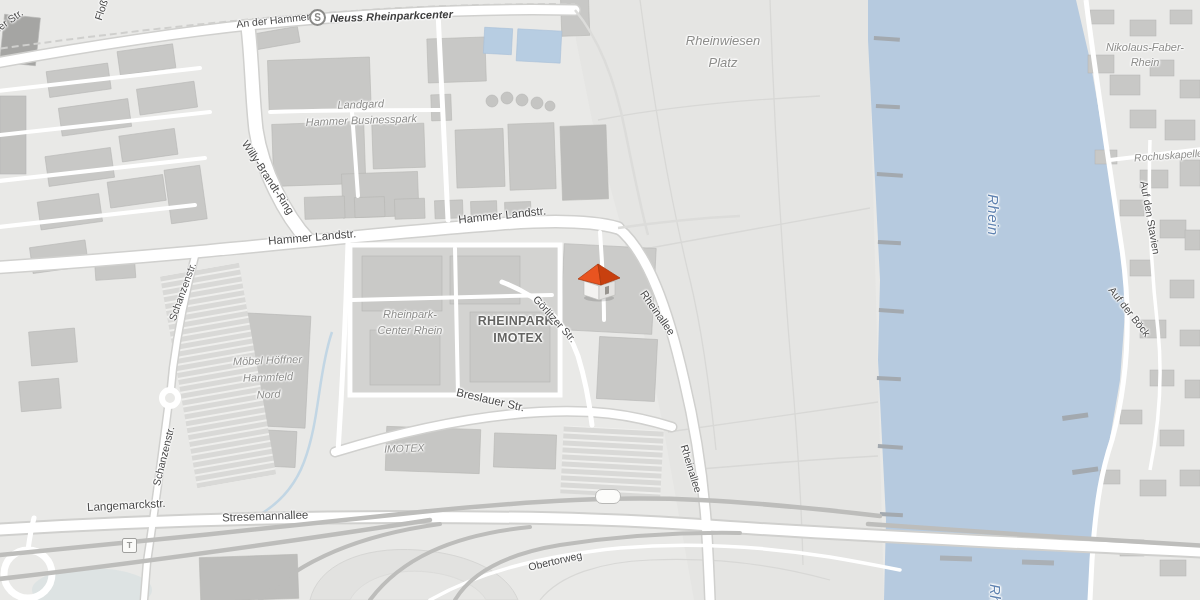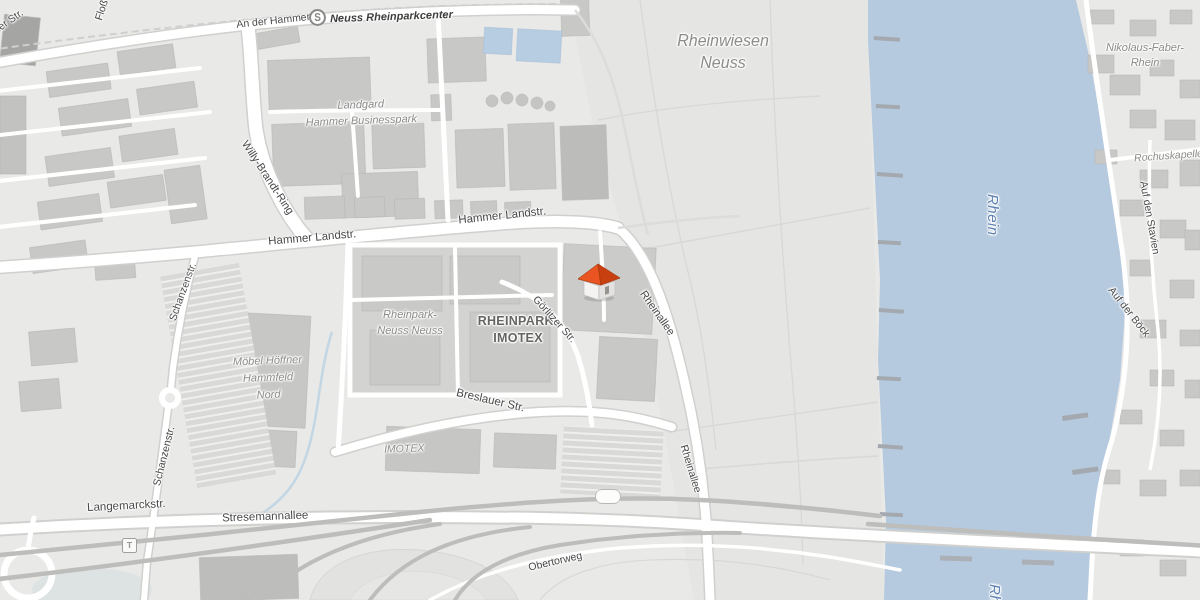--- a/index.html
+++ b/index.html
@@ -226,23 +226,23 @@
       <path d="M 618,228 C 660,222 700,218 740,216"></path>
       <path d="M 575,10 C 600,40 615,80 625,130 C 633,170 640,205 648,235"></path>
     </g>
   </svg>
 
   <div class="lbl" style="left:236px;top:13px;transform:rotate(-6deg);font-size:10.5px">An der Hammer Br.</div>
 
   <div class="station-icon">S</div>
   <div class="lbl station-name" style="left:330px;top:10px;transform:rotate(-2deg)">Neuss Rheinparkcenter</div>
 
-  <div class="lbl area ctr" style="left:648px;top:30px;width:150px;font-size:16px;line-height:22px">
+  <div class="lbl area ctr" style="left:648px;top:30px;width:150px;font-size:13px;line-height:22px">
     <span>Rheinwiesen</span><br>
-    <span>Neuss</span>
+    <span>Platz</span>
   </div>
 
   <div class="lbl area ctr" style="left:1090px;top:40px;width:110px;line-height:15px">
     <span>Nikolaus-Faber-</span><br>
     <span>Rhein</span>
   </div>
 
   <div class="lbl area" style="left:1134px;top:149px;transform:rotate(-4deg);font-size:10.5px">Rochuskapelle</div>
 
   <div class="lbl area ctr" style="left:286px;top:96px;width:150px;transform:rotate(-2deg);line-height:16px">
@@ -253,21 +253,21 @@
   <div class="lbl" style="left:250px;top:138px;transform:rotate(57deg);transform-origin:0 0">Willy-Brandt-Ring</div>
 
   <div class="lbl" style="left:268px;top:231px;transform:rotate(-5deg);font-size:11.5px">Hammer Landstr.</div>
   <div class="lbl" style="left:458px;top:209px;transform:rotate(-6deg);font-size:11.5px">Hammer Landstr.</div>
 
   <div class="lbl" style="left:166px;top:318px;transform:rotate(-70deg);transform-origin:0 0;font-size:10.5px">Schanzenstr.</div>
   <div class="lbl" style="left:150px;top:484px;transform:rotate(-76deg);transform-origin:0 0;font-size:10.5px">Schanzenstr.</div>
 
   <div class="lbl area ctr" style="left:352px;top:306px;width:116px;line-height:16px">
     <span>Rheinpark-</span><br>
-    <span>Neuss Neuss</span>
+    <span>Center Rhein</span>
   </div>
 
   <div class="lbl poi-bold ctr" style="left:462px;top:313px;width:112px">
     <span>RHEINPARK-</span><br>
     <span>IMOTEX</span>
   </div>
 
   <div class="lbl" style="left:540px;top:293px;transform:rotate(48deg);transform-origin:0 0;font-size:10.5px">Görlitzer Str.</div>
 
   <div class="lbl" style="left:648px;top:288px;transform:rotate(55deg);transform-origin:0 0">Rheinallee</div>

